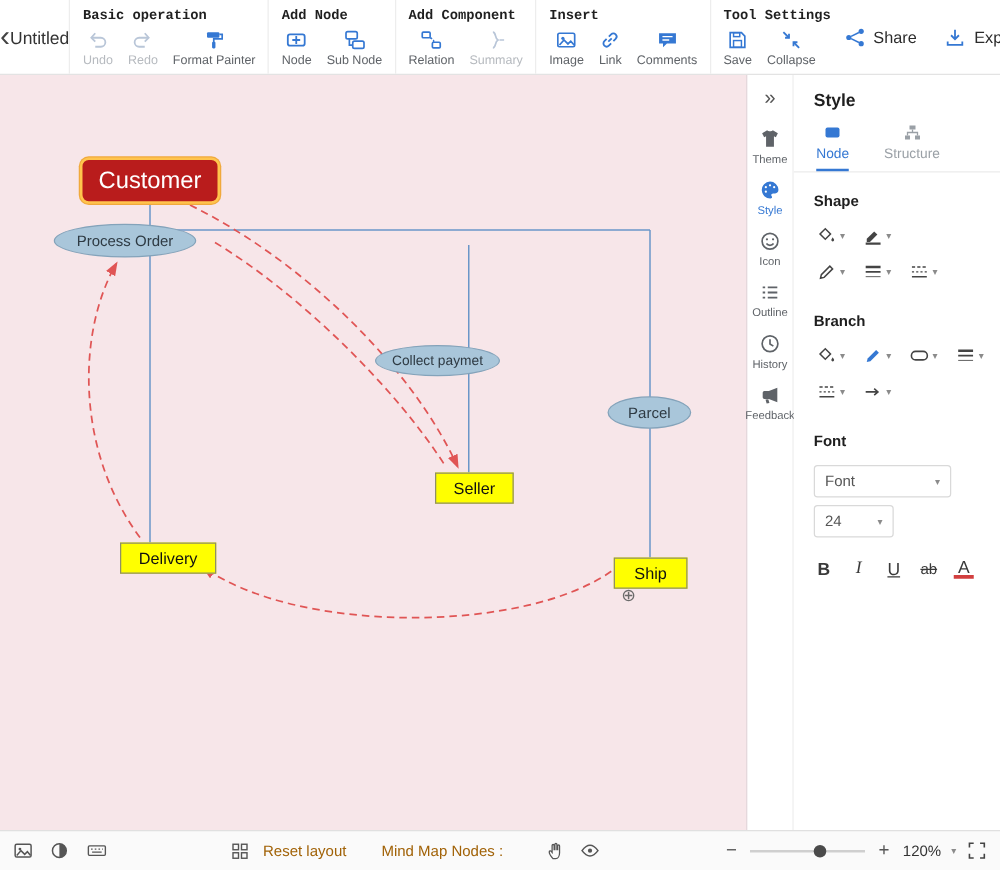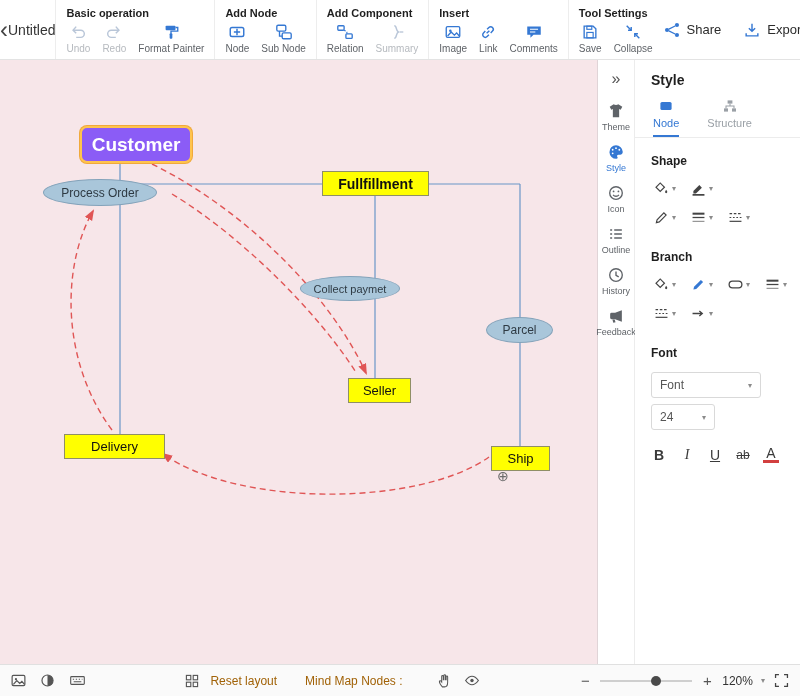--- a/index.html
+++ b/index.html
@@ -5,49 +5,49 @@
   * { margin:0; padding:0; box-sizing:border-box; }
   html,body { width:800px; height:696px; overflow:hidden; }
   body { font-family:"Liberation Sans", sans-serif; font-size:12px; color:#333; background:#fff; position:relative; }
   svg { display:block; }
 
   
   .topbar { position:absolute; left:0; top:0; width:800px; height:60px; background:#fff; border-bottom:1px solid #e3e3e3; display:flex; align-items:stretch; }
   .back-btn { width:30px; display:flex; align-items:center; justify-content:center; font-size:24px; color:#444; cursor:pointer; }
   .doc-title { width:100px; display:flex; align-items:center; font-size:14px; color:#333; }
   .tgroup { padding:7px 10px 4px; border-left:1px solid #ededed; }
-  .tgroup-label { font-size:11px; font-weight:bold; color:#1f1f1f; margin-bottom:4px; white-space:nowrap; }
+  .tgroup-label { font-size:11px; font-weight:bold; color:#1f1f1f; margin-bottom:4px; white-space:nowrap;font-family:Liberation Mono, monospace; }
   .titems { display:flex; gap:12px; }
   .titem { display:flex; flex-direction:column; align-items:center; cursor:pointer; }
   .ticon { height:18px; display:flex; align-items:center; justify-content:center; color:#3578d3; font-size:15px; }
   .tlabel { font-size:10px; color:#5f6368; margin-top:2px; white-space:nowrap; }
   .titem.disabled .ticon { color:#b9c6d8; }
   .titem.disabled .tlabel { color:#b6babf; }
   .topbar-right { margin-left:auto; display:flex; align-items:center; gap:22px; padding-right:18px; }
   .action-btn { display:flex; align-items:center; gap:6px; font-size:13px; color:#2b2b2b; cursor:pointer; }
   .action-btn .ticon { font-size:16px; }
 
   
   .workspace { position:absolute; left:0; top:60px; width:598px; height:604px; background:#f7e6e9; overflow:hidden; border-right:1px solid #e0d4d7; }
   .connector-layer { position:absolute; left:0; top:0; z-index:1; }
   .mnode { position:absolute; z-index:2; display:flex; align-items:center; justify-content:center; cursor:pointer; white-space:nowrap; }
-  .root-node { background:#8b5cf6; color:#fff; font-weight:bold; font-size:19px; border-radius:7px; border:2px solid #ffc44d; box-shadow:0 0 0 1px #f0a93c;margin-left:16px; }
+  .root-node { background:#b91c1c; color:#fff; font-weight:normal; font-size:19px; border-radius:7px; border:2px solid #ffc44d; box-shadow:0 0 0 1px #f0a93c; }
   .ellipse-node { background:#a9c6da; border:1px solid #84a3ba; border-radius:50%; font-size:12px; color:#2e3a43; }
   .yellow-node { background:#ffff00; border:1px solid #8f8f66; font-size:13px; color:#111; }
   .yellow-node.bold { font-weight:bold; font-size:14px; }
   .free-label { position:absolute; z-index:2; font-weight:bold; color:#141414; cursor:pointer; letter-spacing:1px; }
   .expand-plus { position:absolute; z-index:3; font-size:14px; color:#6b6b6b; cursor:pointer; line-height:1; }
 
   .n-customer { left:64px; top:66px; width:112px; height:37px; }
   .n-process  { left:43px; top:119px; width:114px; height:27px; }
   .n-fullfillment { left:322px; top:111px; width:107px; height:25px; }
   .n-collect  { left:300px; top:216px; width:100px; height:25px; font-size:11px; }
   .n-parcel   { left:486px; top:257px; width:67px; height:26px; }
   .n-seller   { left:348px; top:318px; width:63px; height:25px; }
-  .n-delivery { left:64px; top:374px; width:101px; height:25px; }
+  .n-delivery { left:96px; top:374px; width:77px; height:25px; }
   .n-ship     { left:491px; top:386px; width:59px; height:25px; }
   .lbl-product { left:62px; top:240px; font-size:27px; }
   .lbl-address { left:262px; top:372px; font-size:26px; }
   .plus-pos { left:497px; top:409px; }
 
   
   .icon-nav { position:absolute; left:598px; top:60px; width:37px; height:604px; background:#fff; border-right:1px solid #ececec; display:flex; flex-direction:column; align-items:center; padding-top:10px; }
   .nav-collapse { font-size:16px; color:#555; cursor:pointer; margin-bottom:14px; }
   .nav-item { display:flex; flex-direction:column; align-items:center; margin-bottom:11px; cursor:pointer; color:#5f6368; }
   .nav-item .nlabel { font-size:9px; margin-top:2px; color:#5f6368; }
@@ -292,21 +292,20 @@
     <g stroke="#e05555" stroke-width="1.4" fill="none" stroke-dasharray="6 4">
       <path d="M112 370 C60 300 62 205 93 151" marker-end="url(#arrowR)"></path>
       <path d="M152 104 C245 150 330 235 366 313" marker-end="url(#arrowR)"></path>
       <path d="M172 134 C240 175 318 252 357 314"></path>
       <path d="M489 397 C420 446 240 448 163 394" marker-end="url(#arrowR)"></path>
     </g>
   </svg>
 
   <div class="mnode root-node n-customer">Customer</div>
   <div class="mnode ellipse-node n-process">Process Order</div>
-  <div class="mnode yellow-node bold n-fullfillment">Fullfillment</div>
   <div class="mnode ellipse-node n-collect">Collect paymet</div>
   <div class="mnode ellipse-node n-parcel">Parcel</div>
   <div class="mnode yellow-node n-seller">Seller</div>
   <div class="mnode yellow-node n-delivery">Delivery</div>
   <div class="mnode yellow-node n-ship">Ship</div>
 
 
   <div class="expand-plus plus-pos">⊕</div>
 </div>
 

